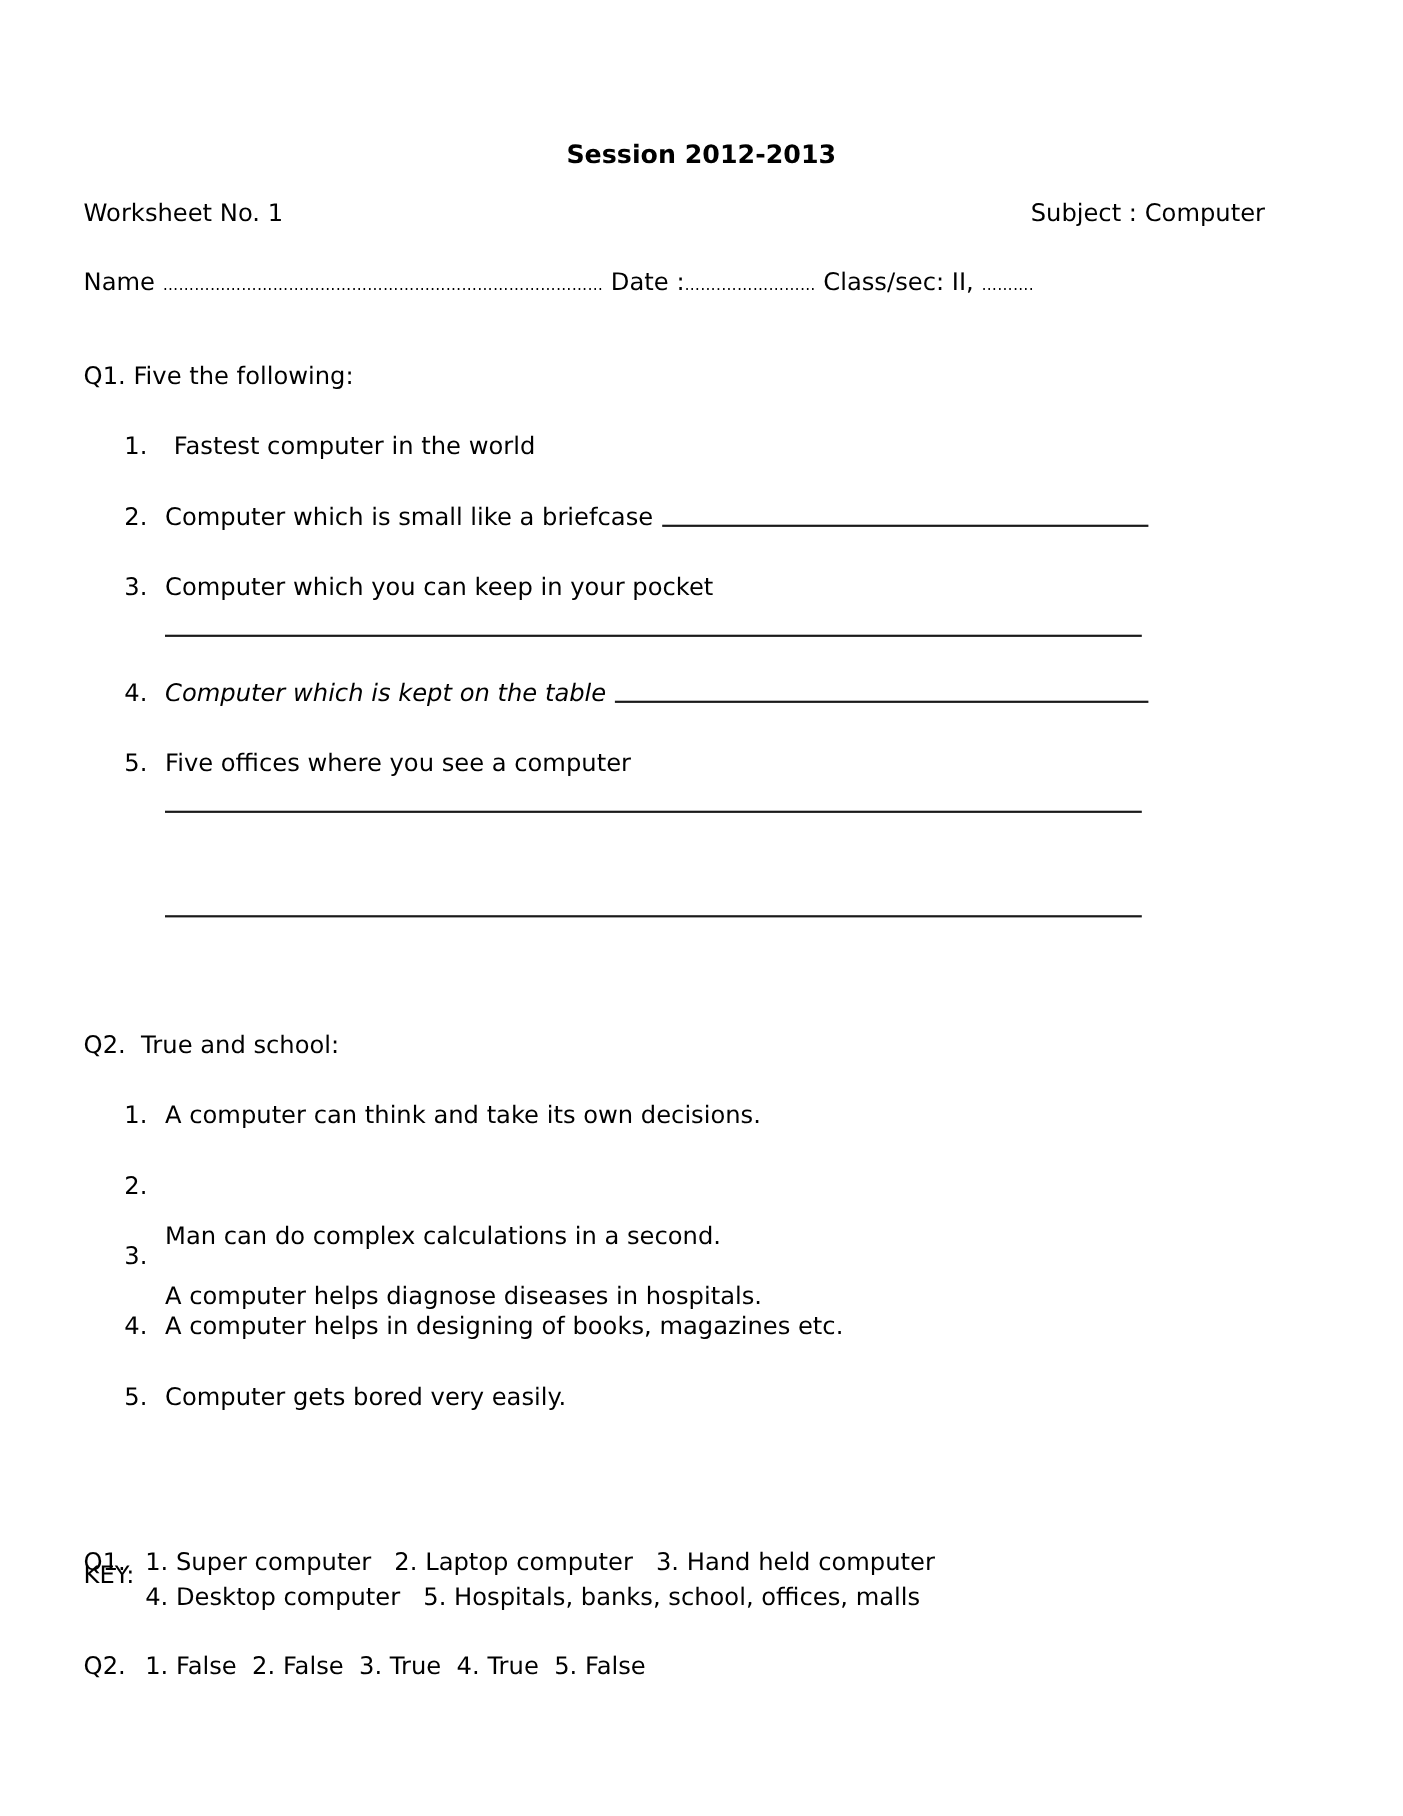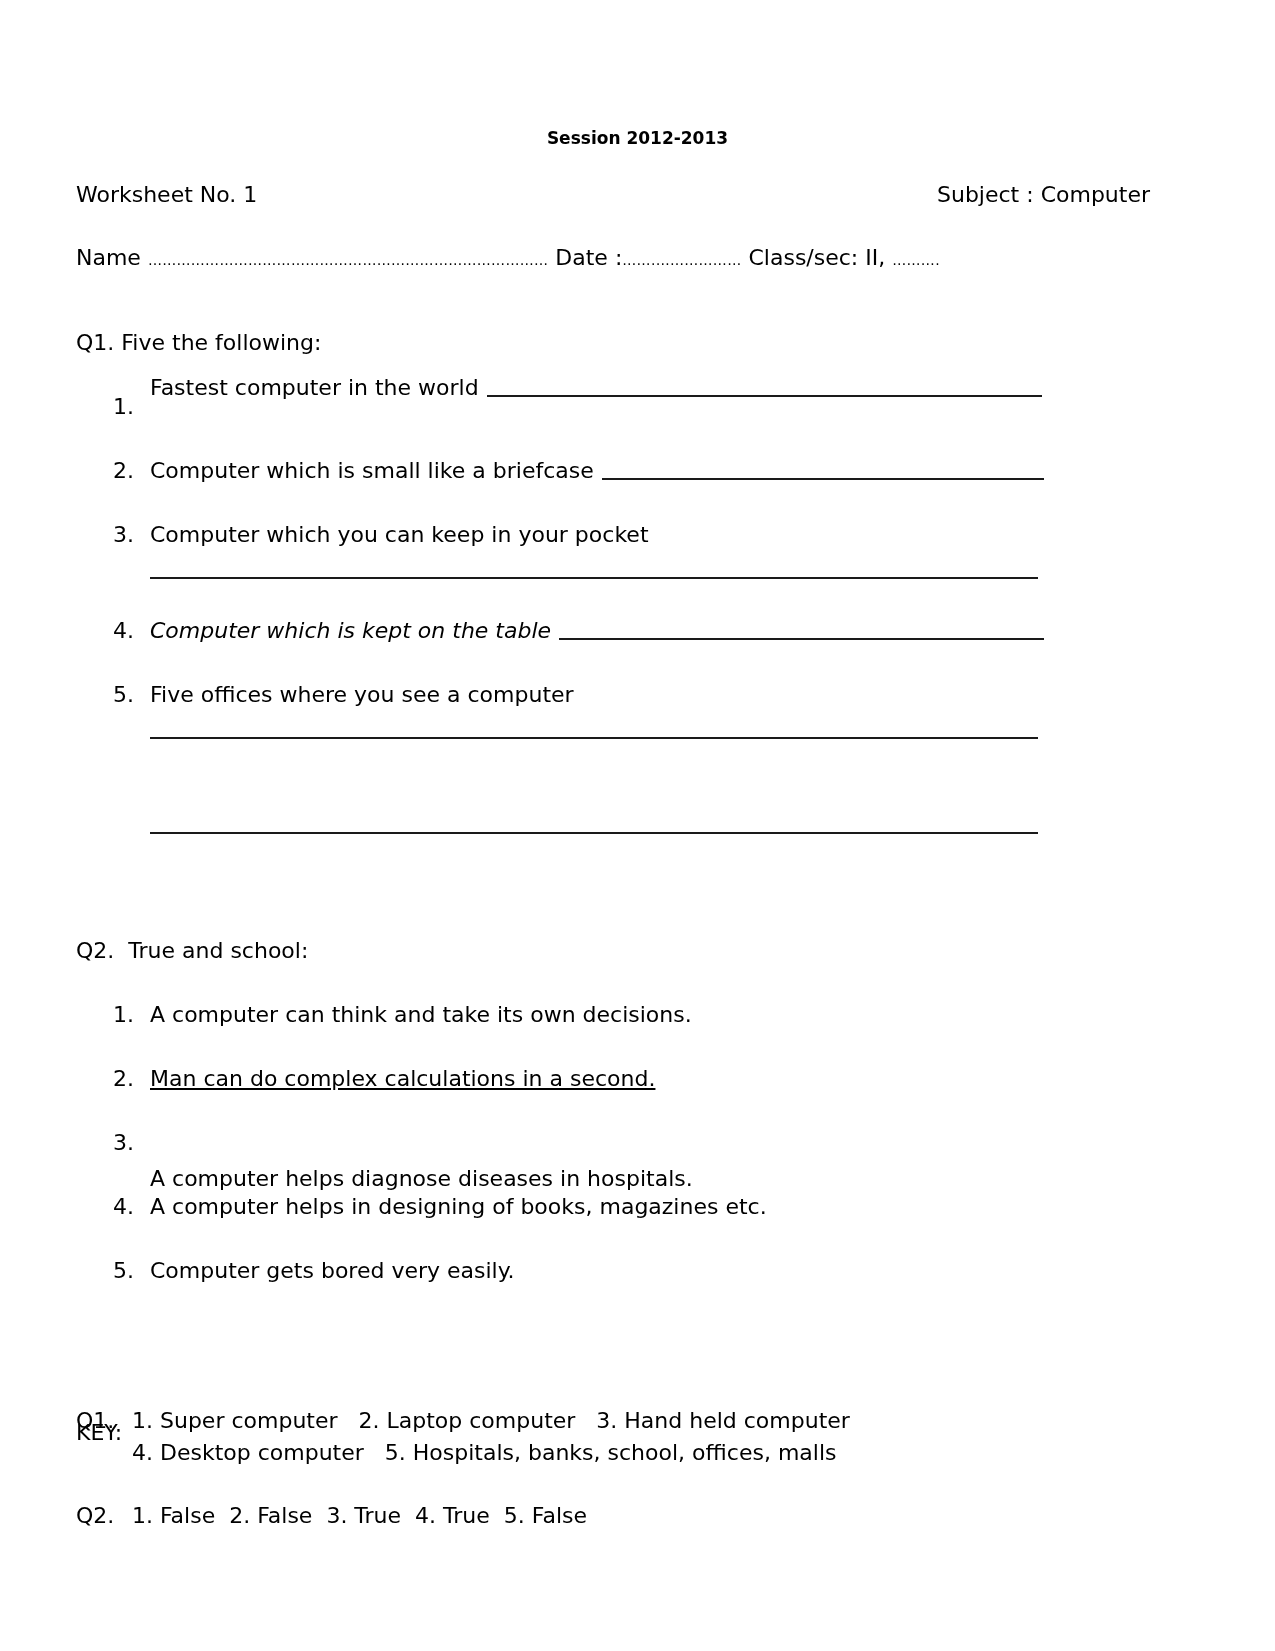--- a/index.html
+++ b/index.html
@@ -1,39 +1,39 @@
 <!DOCTYPE html>
 <html><head>
 <meta charset="utf-8">
 <style>
   html, body { margin: 0; padding: 0; background: #ffffff; }
   body {
     width: 1275px; height: 1651px; position: relative; overflow: hidden;
     font-family: "DejaVu Sans", sans-serif; color: #000000; font-size: 22px;
   }
   .abs { position: absolute; white-space: pre; line-height: 1; }
-  .title { font-weight: bold; font-size: 17px; left: 0; width: 1275px; text-align: center; }
+  .title { font-weight: bold; font-size: 23px; left: 0; width: 1275px; text-align: center; }
   .line { position: absolute; height: 0; border-top: 2px solid #1a1a1a; }
   .num { position: absolute; }
   .inline-row { position: absolute; display: flex; align-items: baseline; white-space: pre; line-height: 1; }
   .inline-row .fill { flex: 1; border-bottom: 2px solid #1a1a1a; margin-left: 8px; transform: translateY(2px); }
 </style>
 </head>
 <body>
 
 <div class="abs title" style="top:130px;">Session 2012-2013</div>
 <div class="abs" style="left:76px; top:184px;">Worksheet No. 1</div>
 <div class="abs" style="right:125px; top:184px;">Subject : Computer</div>
 
 <div class="abs" style="left:76px; top:247px;"><span>Name</span> <span style="font-size:14px; letter-spacing:0.3px;">…………………………………………………………………………</span> <span>Date :</span><span style="font-size:14px; letter-spacing:0.3px;">…….………………</span> <span>Class/sec: II,</span> <span style="font-size:14px; letter-spacing:0.3px;">……….</span></div>
 
 <div class="abs" style="left:76px; top:332px;">Q1. Five the following:</div>
 
 <div class="num abs" style="left:113px; top:396px;">1.</div>
-<div class="inline-row" style="left:150px; top:377px; width:892px;">
+<div class="inline-row" style="left:150px; top:396px; width:892px;flex-direction:column;">
   <span>Fastest computer in the world</span>
   <span class="fill"></span>
 </div>
 
 <div class="num abs" style="left:113px; top:460px;">2.</div>
 <div class="inline-row" style="left:150px; top:460px; width:894px;">
   <span>Computer which is small like a briefcase</span>
   <span class="fill"></span>
 </div>
 
@@ -51,21 +51,21 @@
 <div class="abs" style="left:150px; top:684px;">Five offices where you see a computer</div>
 <div class="line" style="left:150px; top:737px; width:888px;"></div>
 <div class="line" style="left:150px; top:832px; width:888px;"></div>
 
 <div class="abs" style="left:76px; top:940px;">Q2.  True and school:</div>
 
 <div class="num abs" style="left:113px; top:1004px;">1.</div>
 <div class="abs" style="left:150px; top:1004px;">A computer can think and take its own decisions.</div>
 
 <div class="num abs" style="left:113px; top:1068px;">2.</div>
-<div class="abs" style="left:150px; top:1068px;text-decoration:underline;">Man can do complex calculations in a second.</div>
+<div class="abs" style="left:150px; top:1114px;">Man can do complex calculations in a second.</div>
 
 <div class="num abs" style="left:113px; top:1132px;">3.</div>
 <div class="abs" style="left:150px; top:1132px;margin-top:36px;">A computer helps diagnose diseases in hospitals.</div>
 
 <div class="num abs" style="left:113px; top:1196px;">4.</div>
 <div class="abs" style="left:150px; top:1196px;">A computer helps in designing of books, magazines etc.</div>
 
 <div class="num abs" style="left:113px; top:1260px;">5.</div>
 <div class="abs" style="left:150px; top:1260px;">Computer gets bored very easily.</div>
 

